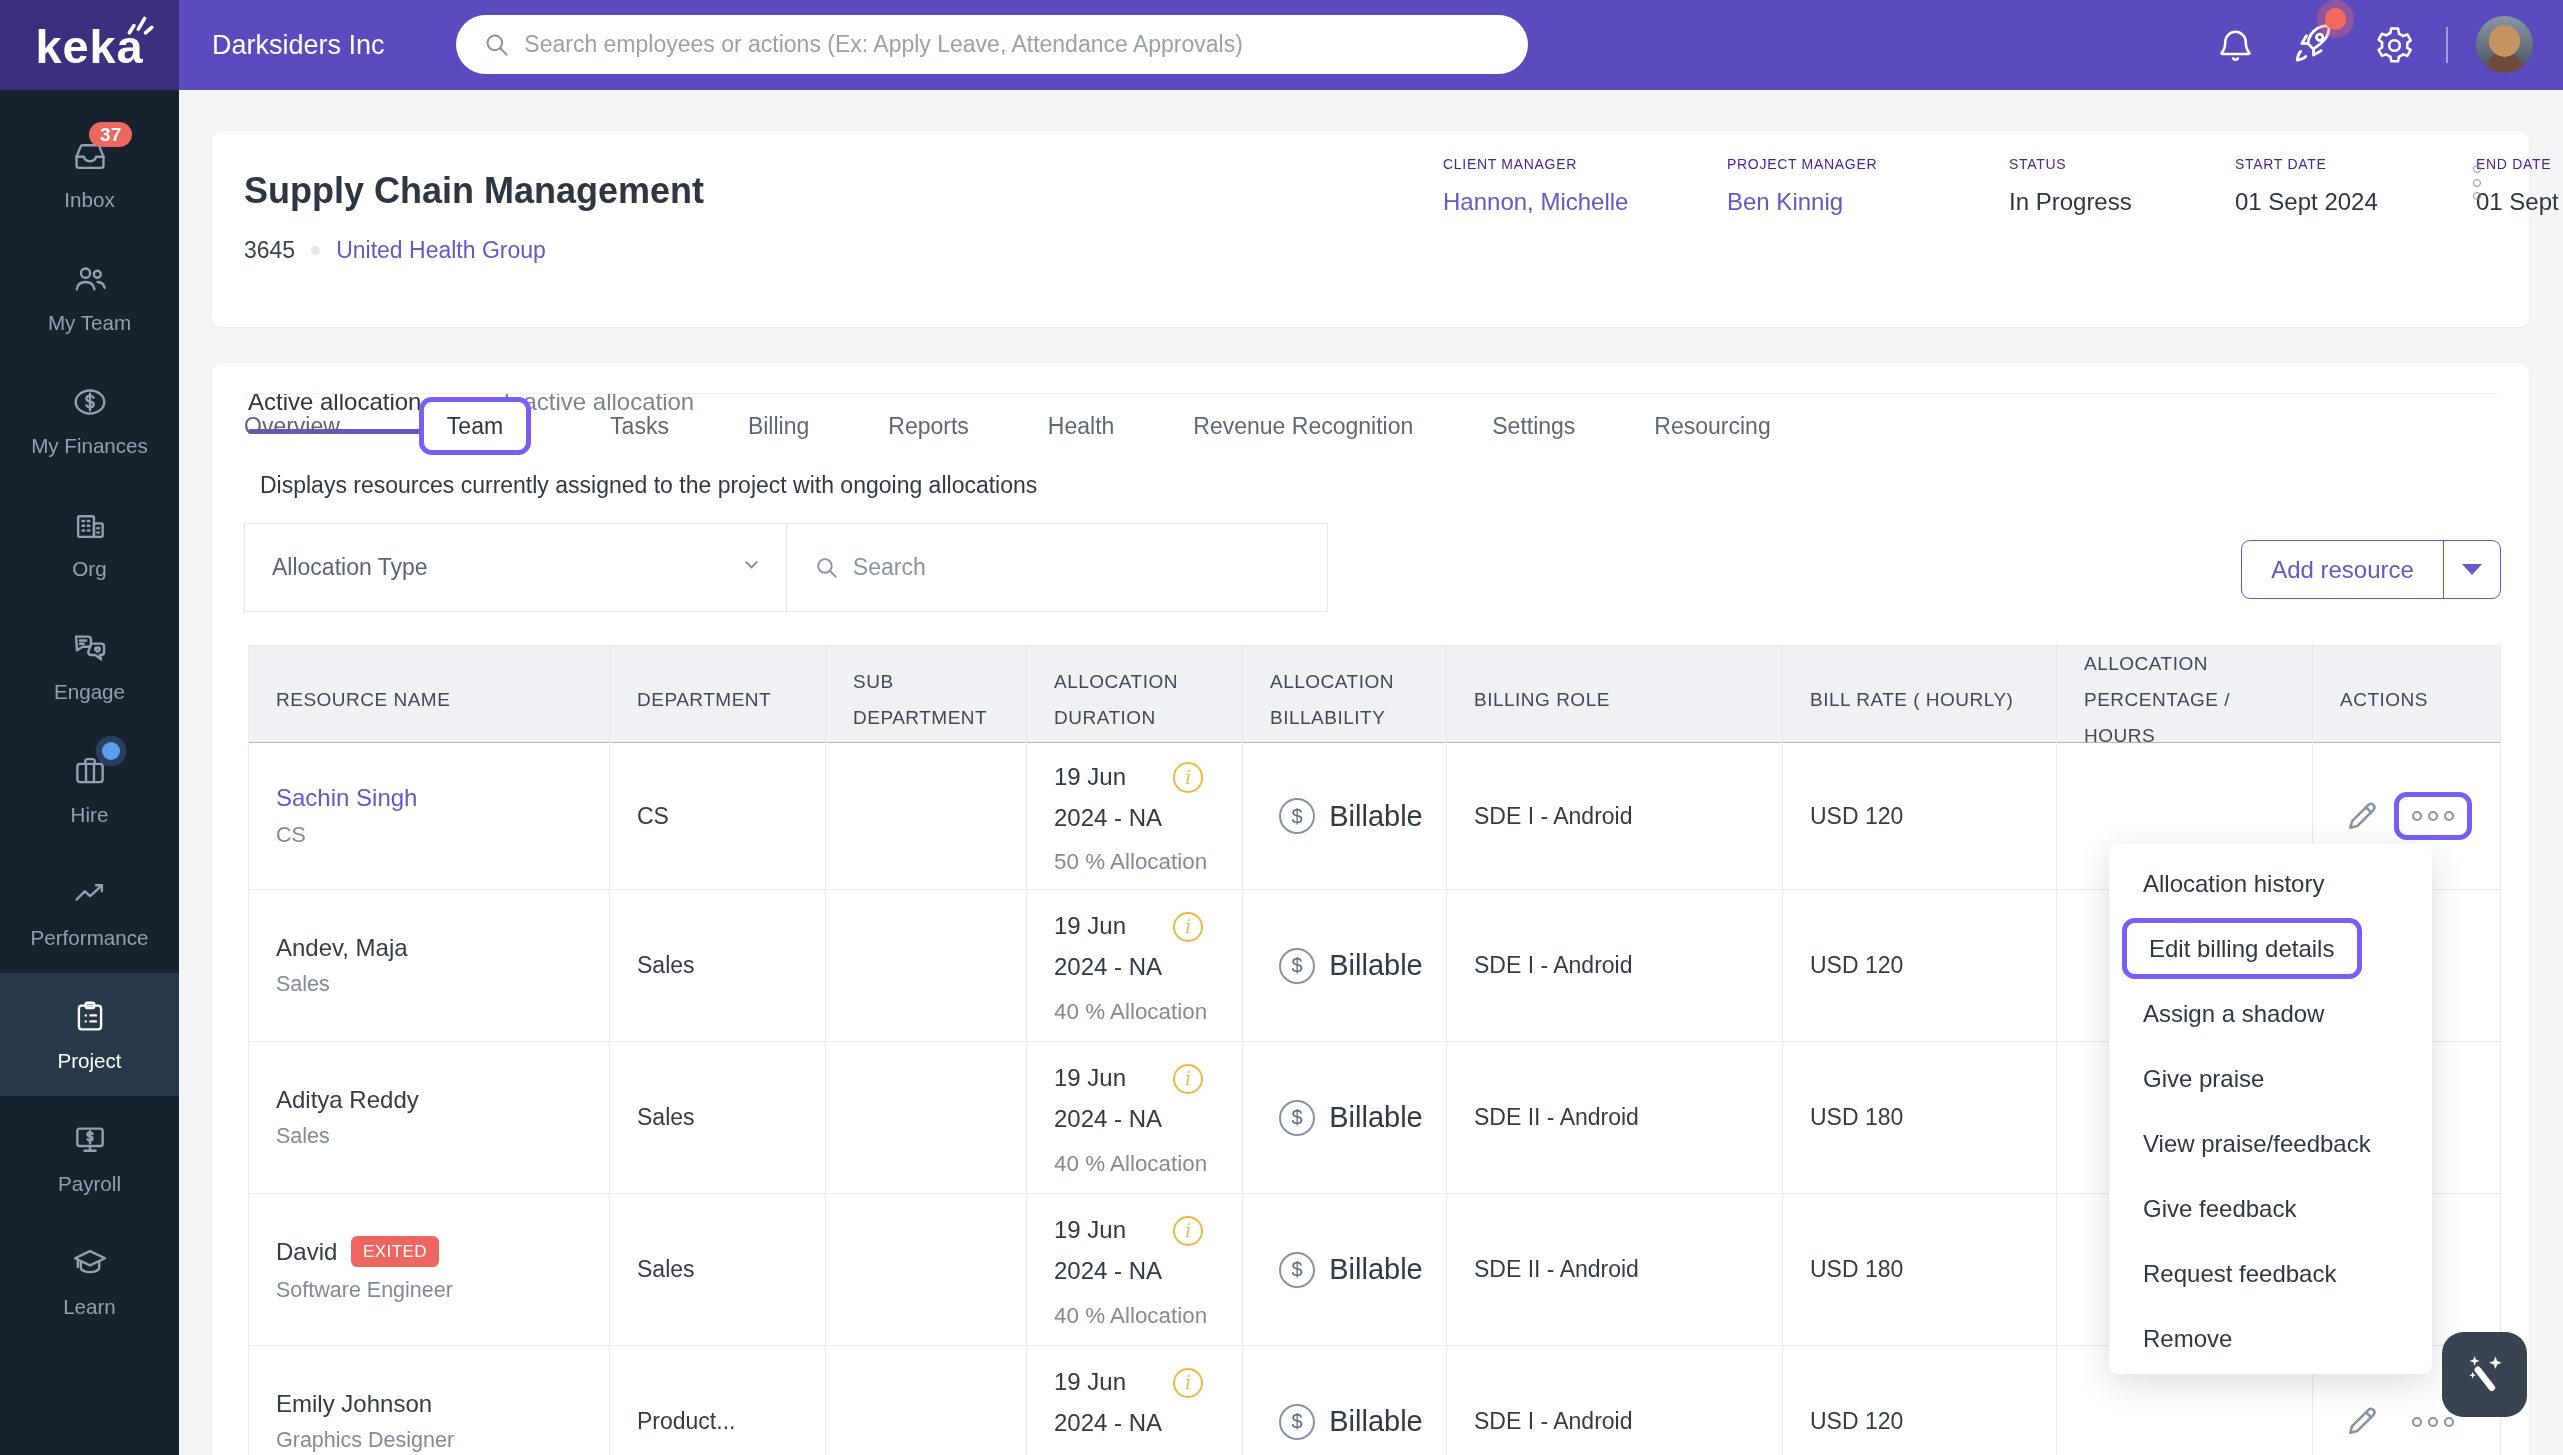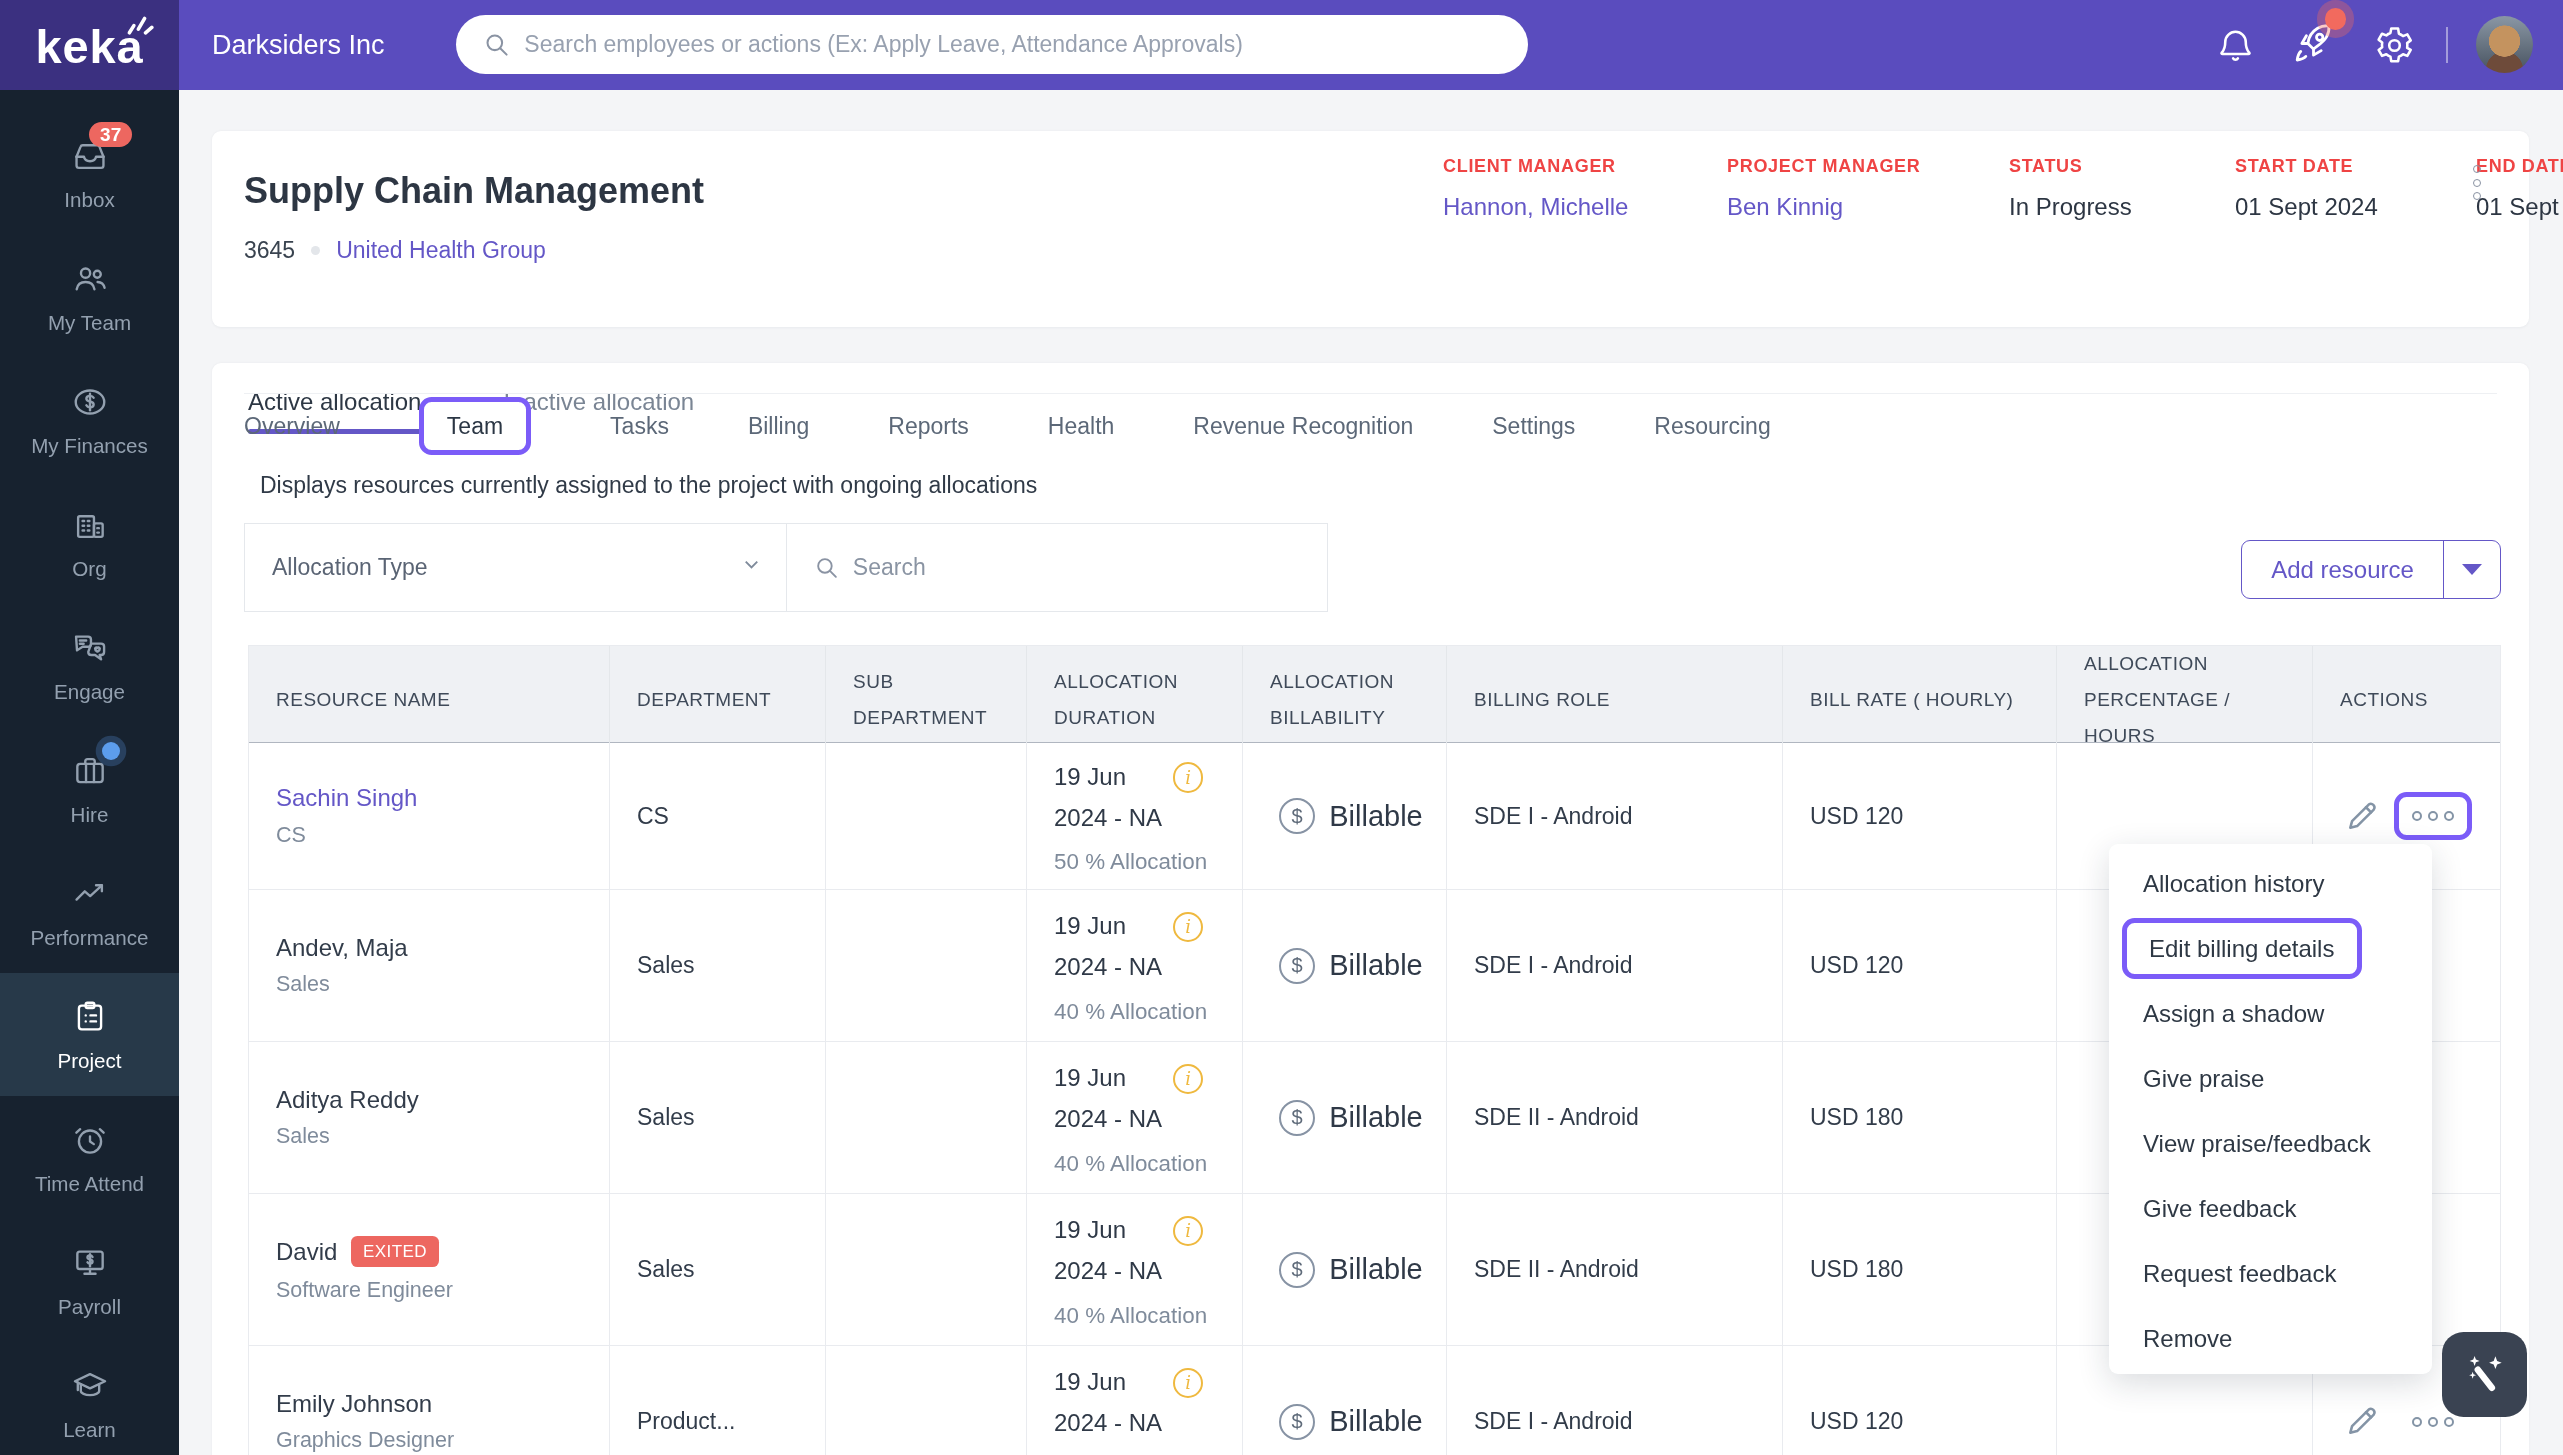--- a/index.html
+++ b/index.html
@@ -44,21 +44,21 @@
   
   .header-card{position:absolute;left:212px;top:131px;width:2317px;height:196px;background:#fff;border-radius:9px;box-shadow:0 0.9px 2.7px rgba(20,30,50,.05);z-index:5;}
   .ptitle{position:absolute;left:32px;top:39px;font-size:36px;font-weight:600;color:#2d3643;}
   .psub{position:absolute;left:32px;top:106px;display:flex;align-items:center;gap:16px;font-size:23px;}
   .pid{color:#39434f;font-weight:500;}
   .pdot{width:9px;height:9px;border-radius:50%;background:#e3e6ea;}
   .link{color:var(--purple);cursor:pointer;}
   .pfields{position:absolute;left:1231px;top:25px;display:flex;}
   .pfield{display:flex;flex-direction:column;gap:16px;}
   .pfield:nth-child(1){width:284px}.pfield:nth-child(2){width:282px}.pfield:nth-child(3){width:226px}.pfield:nth-child(4){width:241px}.pfield:nth-child(5){width:221px}
-  .pfield-label{font-size:18px;letter-spacing:0.7px;color:#ef4444;font-weight:700;}
+  .pfield-label{font-size:14px;letter-spacing:0.7px;color:#4c1d95;font-weight:400;}
   .pfield-value{font-size:24px;color:#2d3643;font-weight:500;}
   .pfield-value.link{color:var(--purple);font-weight:400;}
   .kebab{position:absolute;right:43px;top:29px;display:flex;flex-direction:column;gap:5.4px;cursor:pointer;padding:5.4px;}
   .kebab i{width:8px;height:8px;border:1.8px solid #8a93a3;border-radius:50%;display:block;}
   .ptabs{position:absolute;left:32px;top:262px;right:32px;height:65px;border-top:0.9px solid #eef0f3;display:flex;align-items:center;gap:79px;}
   .ptab{font-size:23px;color:#5c6878;cursor:pointer;white-space:nowrap;}
   .ptab.active{color:#2b3644;font-weight:500;}
   .ptab.annotated{border:5.4px solid var(--anno);border-radius:12.6px;padding:10.8px 23px;background:#fff;}
 
   
@@ -248,30 +248,20 @@
             <rect x="5" y="4.8" width="14" height="15" rx="1.8"></rect>
             <rect x="9.3" y="3" width="5.4" height="3.4" rx="1"></rect>
             <path d="M9.3 11h.01M12.3 11h3.5M9.3 14.8h.01M12.3 14.8h3.5"></path>
           </svg>
       </span>
       <span class="side-label">Project</span>
     </div>
     <div class="side-item">
       <span class="side-icon">
         <svg viewBox="0 0 24 24">
-            <circle cx="12" cy="13" r="7"></circle>
-            <path d="M12 9.8V13l2.4 1.6"></path>
-            <path d="M5.8 5.2L3.4 7.4M18.2 5.2l2.4 2.2"></path>
-          </svg>
-      </span>
-      <span class="side-label">Time Attend</span>
-    </div>
-    <div class="side-item">
-      <span class="side-icon">
-        <svg viewBox="0 0 24 24">
             <rect x="4" y="4.8" width="16" height="11" rx="1.5"></rect>
             <path d="M13.6 8.2c-.3-.6-.9-.9-1.6-.9-.9 0-1.6.5-1.6 1.3s.7 1 1.6 1.2c.9.2 1.6.5 1.6 1.3s-.7 1.3-1.6 1.3c-.7 0-1.3-.3-1.6-.9"></path>
             <path d="M12 6.4v7.6"></path>
             <path d="M12 15.8v3M8.5 18.8h7"></path>
           </svg>
       </span>
       <span class="side-label">Payroll</span>
     </div>
     <div class="side-item">
       <span class="side-icon">

